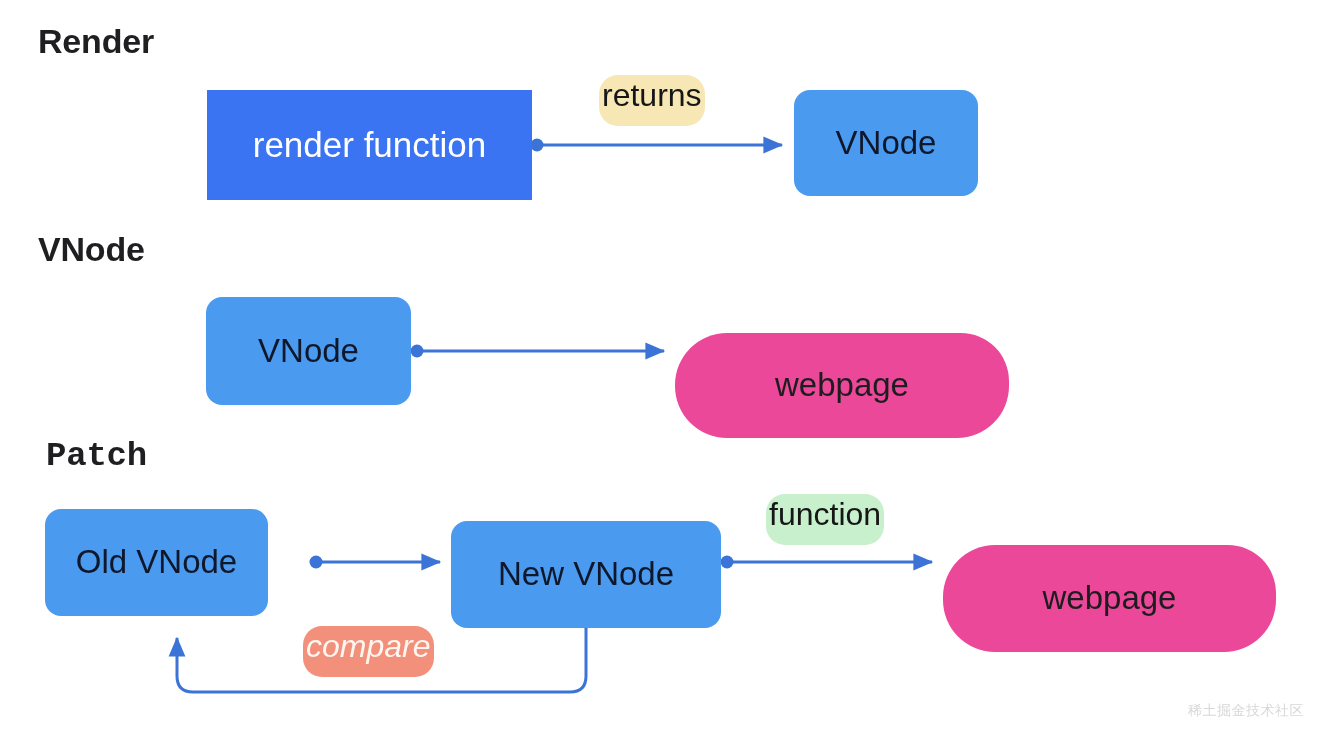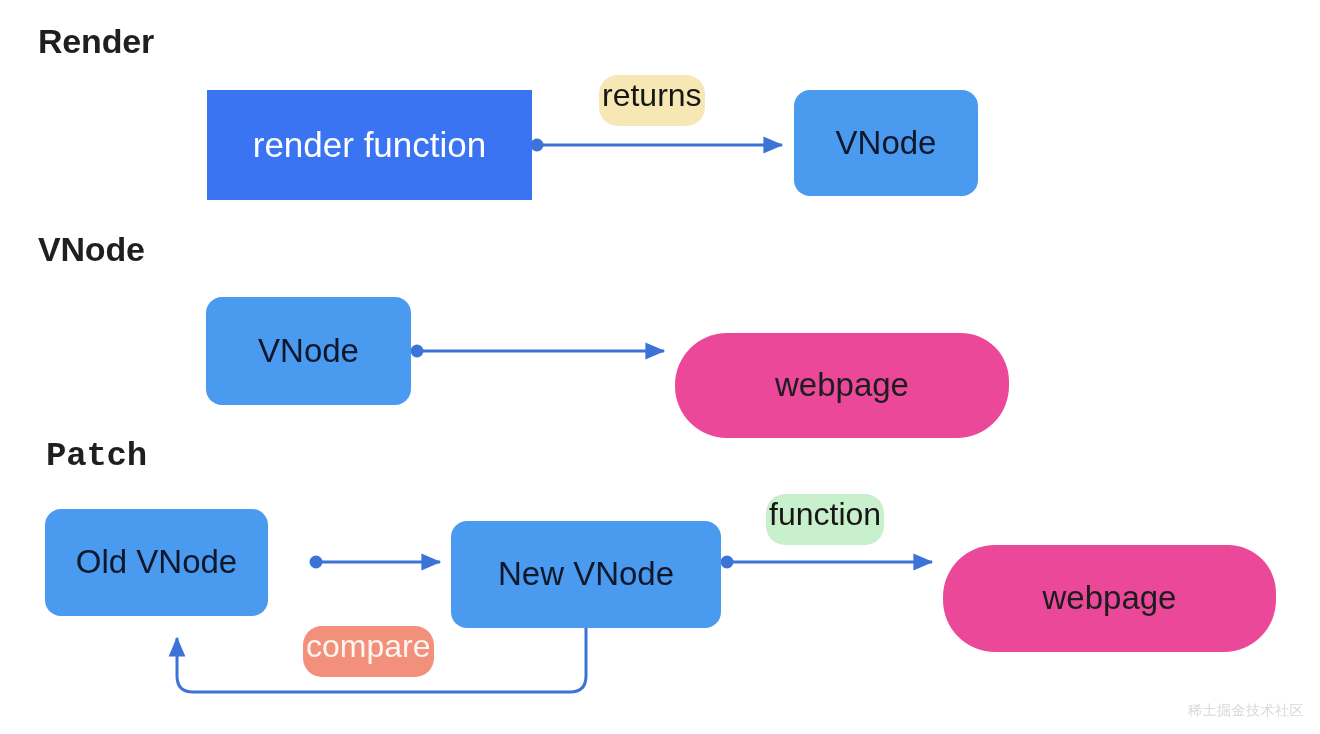--- a/index.html
+++ b/index.html
@@ -95,20 +95,21 @@
   }
   #label-updates {
     left: 766px; top: 494px;
     background: #c9f0cc;
     color: #161616;
   }
   #label-compare {
     left: 303px; top: 626px;
     background: #f2907c;
     color: #fdf6ef;
+    font-style: italic;
   }
 
   
   #connectors {
     position: absolute;
     left: 0; top: 0;
     width: 1320px;
     height: 734px;
     pointer-events: none;
   }

